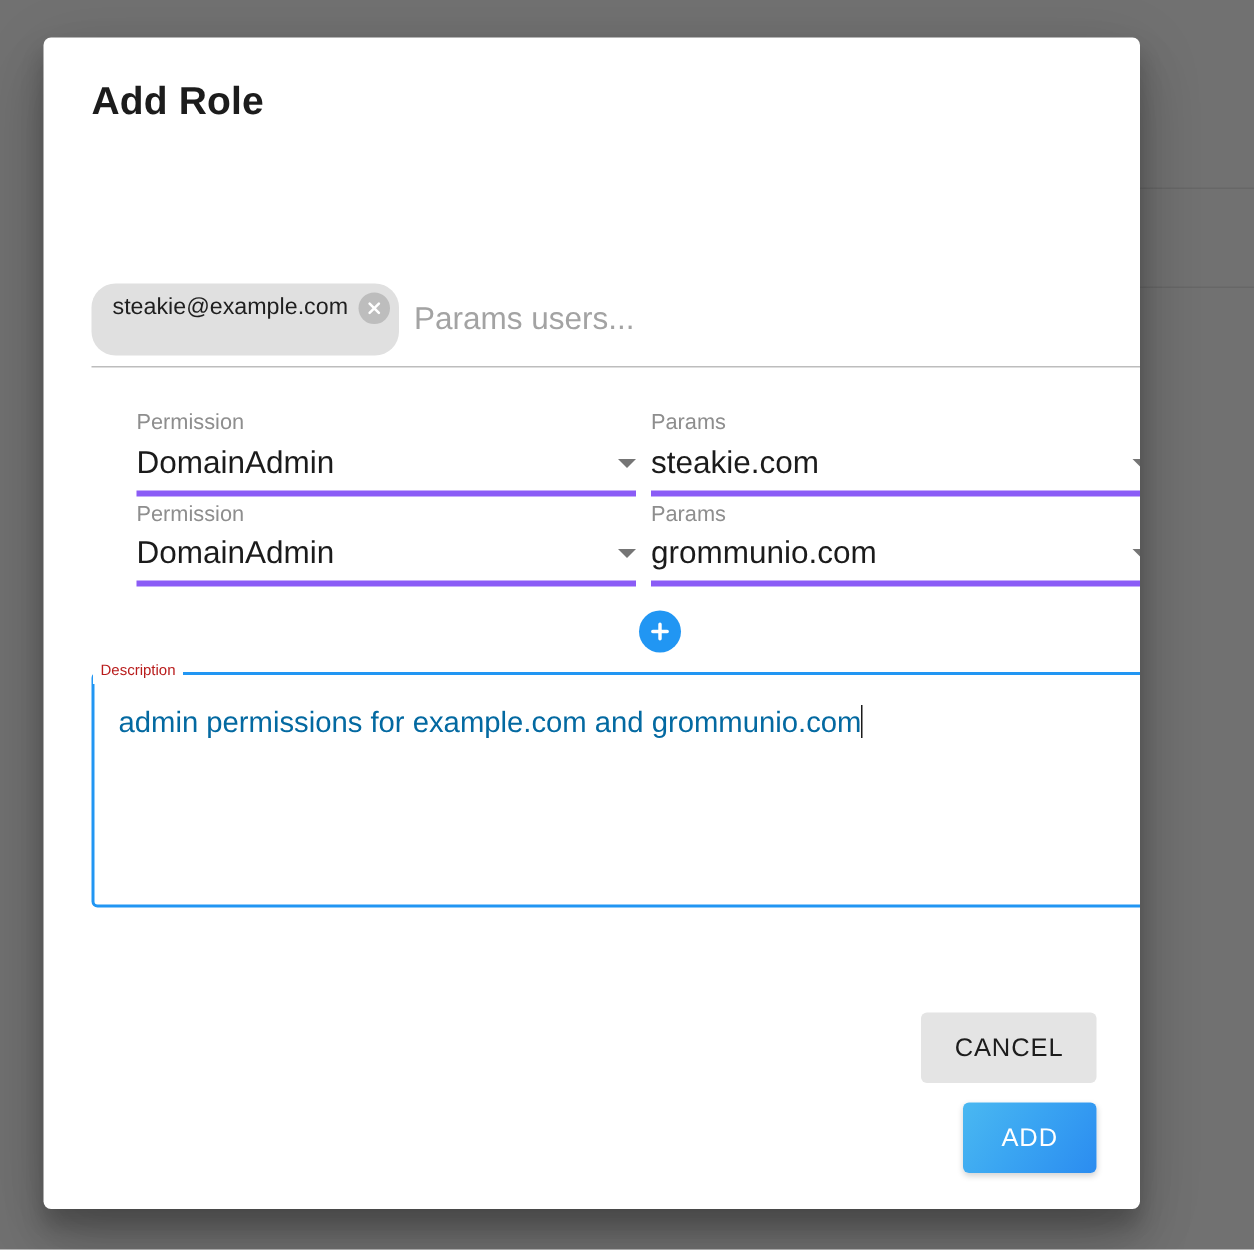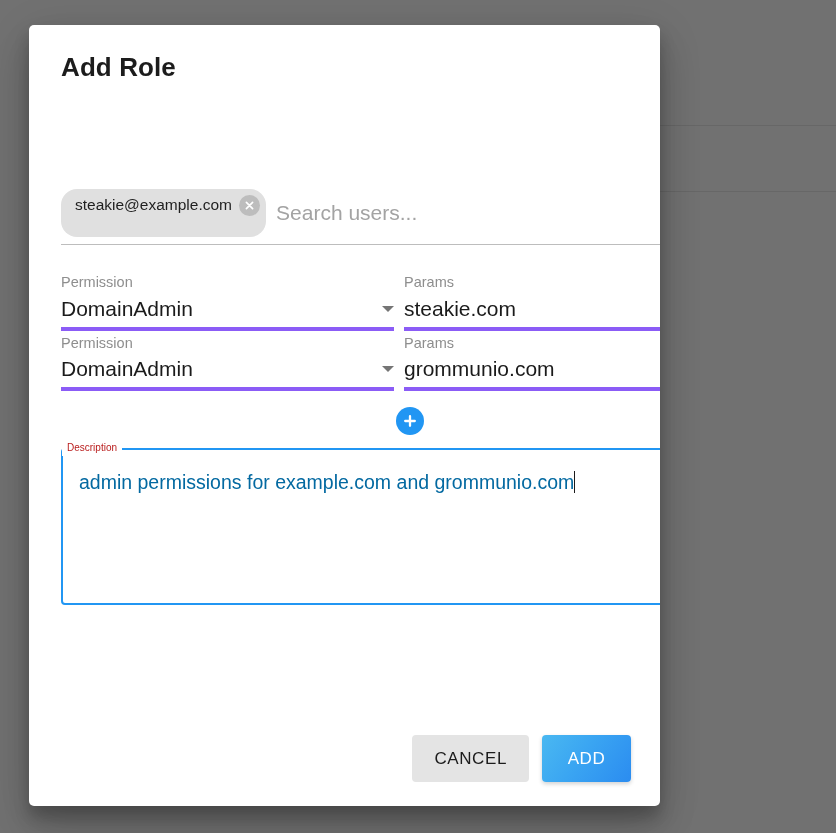--- a/index.html
+++ b/index.html
@@ -44,21 +44,21 @@
     position: absolute;
     inset: 0;
     background: rgba(0,0,0,0.55);
   }
 
   
   #dialog {
     position: absolute;
     left: 29px;
     top: 25px;
-    width: 631px;
+    width: 731px;
     height: 781px;
     background: #ffffff;
     border-radius: 5px;
     box-sizing: border-box;
     box-shadow: 0 11px 15px rgba(0,0,0,0.20),
                 0 9px 46px rgba(0,0,0,0.12),
                 0 24px 38px rgba(0,0,0,0.14);
     overflow: hidden;
   }
 
@@ -154,21 +154,21 @@
     border-top: 6px solid #757575;
     flex: none;
   }
   .caret-sm {
     border-left-width: 5.5px;
     border-right-width: 5.5px;
     border-top-width: 5.5px;
   }
 
   
-  #permissions-block { margin-top: 30px; }
+  #permissions-block { margin-top: 30px; margin-left: 30px; }
   .perm-row {
     display: flex;
     align-items: flex-end;
     gap: 10px;
   }
   .perm-col {
     width: 333px;
     flex: none;
   }
   .select-line {
@@ -257,20 +257,21 @@
   }
 
   
   #dialog-actions {
     position: absolute;
     right: 29px;
     bottom: 24px;
     display: flex;
     align-items: flex-end;
     gap: 13px;
+    flex-direction: column;
   }
   .btn {
     border: none;
     border-radius: 4px;
     font-family: "Liberation Sans", sans-serif;
     font-size: 17px;
     font-weight: 500;
     letter-spacing: 0.6px;
     cursor: pointer;
     height: 47px;
@@ -314,21 +315,21 @@
     <div id="users-block">
       <div class="users-row">
         <div class="chip">
           <span class="chip-label">steakie@example.com</span>
           <span class="chip-delete">
             <svg width="13" height="13" viewBox="0 0 13 13" aria-hidden="true">
               <path d="M3.4 3.4 L9.6 9.6 M9.6 3.4 L3.4 9.6" stroke="#ffffff" stroke-width="1.7" stroke-linecap="round"></path>
             </svg>
           </span>
         </div>
-        <span class="users-placeholder">Search users...</span>
+        <span class="users-placeholder">Params users...</span>
         <span class="caret caret-sm"></span>
       </div>
     </div>
 
     <div id="permissions-block">
 
       <div class="perm-row">
         <div class="perm-col">
           <div class="field-label">Permission</div>
           <div class="select-line">

